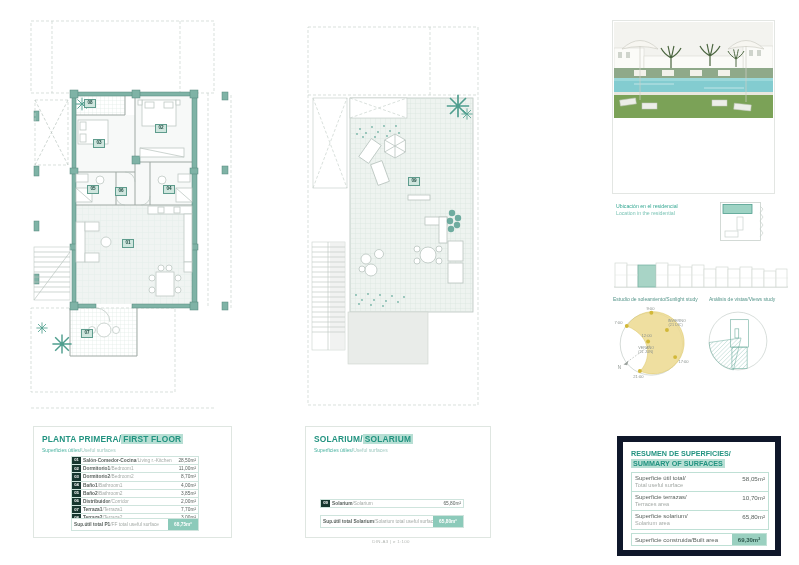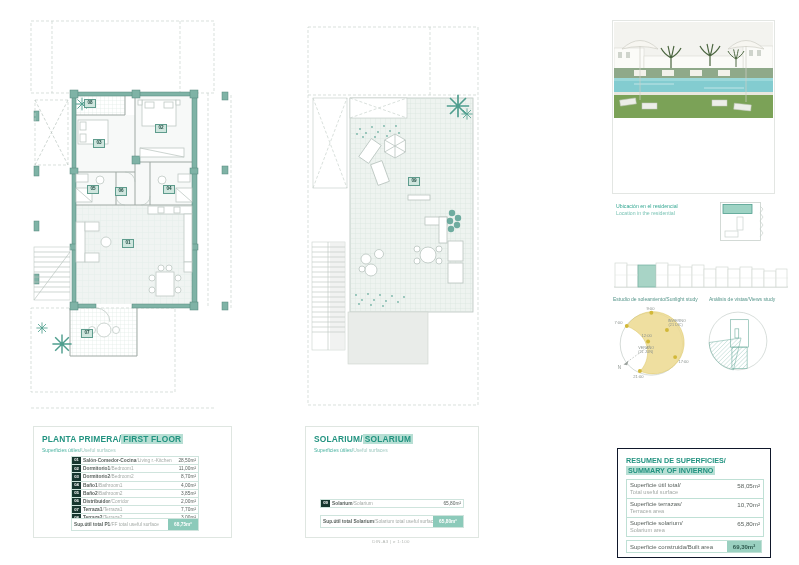--- a/index.html
+++ b/index.html
@@ -42,22 +42,22 @@
   
   #photo-card{position:absolute;left:612px;top:20px;width:161px;height:172px;
               border:1px solid #e3e6e3;background:#fff;}
   #unit-title{position:absolute;left:12px;top:106px;font-size:17px;color:#8e9290;
               letter-spacing:.4px;}
   #loc{position:absolute;left:616px;top:203px;font-size:5.2px;line-height:7px;color:#35a893;}
   #loc .en{color:#7cc4b6;}
   .cap{position:absolute;top:296px;font-size:5px;color:#55958a;white-space:nowrap;}
 
   
-  #sumcard{position:absolute;left:617px;top:448px;width:152px;height:108px;
-           border:1px solid #0f172a;background:#fff;}
+  #sumcard{position:absolute;left:617px;top:436px;width:152px;height:108px;
+           border:6px solid #0f172a;background:#fff;}
   .st1{position:absolute;left:8px;top:7px;font-size:7.2px;font-weight:bold;color:#229380;}
   .st2{position:absolute;left:8px;top:17px;font-size:7.2px;font-weight:bold;color:#229380;}
   .st2 .hl{background:#b7dfd4;padding:0 2px;}
   .stable{position:absolute;left:8px;top:30px;width:136px;border:1px solid #bfe0d5;border-bottom:none;}
   .srow{display:flex;border-bottom:1px solid #bfe0d5;height:19px;padding:2px 3px 0 3px;box-sizing:border-box;}
   .slab{flex:1;}
   .slab .l1{display:block;font-size:6px;color:#5a625e;}
   .slab .l2{display:block;font-size:5.6px;color:#a4aaa6;margin-top:1px;}
   .sval{font-size:6.2px;color:#5a625e;}
   .sbuilt{position:absolute;left:8px;top:91px;width:136px;height:13px;border:1px solid #bfe0d5;
@@ -384,21 +384,21 @@
     </div>
     <div class="ttotal" style="left:37px;top:91px;width:126px;">
       <span class="tlab">
           <b>Sup.útil total P1</b>
           <i>/FF total useful surface</i>
         </span>
       <span class="tbox">68,75m²</span>
     </div>
   </div>
 
-  <div class="card" style="left:305px;top:426px;width:172px;height:110px;">
+  <div class="card" style="left:305px;top:426px;width:172px;height:110px;padding-left:12px;">
     <div class="ct">
       <span>SOLARIUM/</span><span class="hl">SOLARIUM</span>
     </div>
     <div class="cs">
       <span>Superficies útiles/</span><i>Useful surfaces</i>
     </div>
     <div class="rows" style="left:14px;top:72px;width:142px;">
       <div class="trow">
           <span class="chip">09</span>
           <span class="rname"><b>Solarium</b><i>/Solarium</i></span>
@@ -541,21 +541,21 @@
     <path d="M54,46 L12,52 A38,38 0 0 0 44,88 Z" fill="url(#vh)" fill-opacity="0.9" stroke="#6fae9f" stroke-width="0.7"></path>
     <g fill="none" stroke="#6fae9f" stroke-width="0.8">
       <rect x="40" y="22" width="24" height="36"></rect>
       <rect x="46" y="34" width="5" height="12"></rect>
       <rect x="42" y="58" width="20" height="28" fill="url(#vh)"></rect>
     </g>
   </svg>
 
   <div id="sumcard">
     <div class="st1">RESUMEN DE SUPERFICIES/</div>
-    <div class="st2"><span class="hl">SUMMARY OF INVIERNO</span></div>
+    <div class="st2"><span class="hl">SUMMARY OF SURFACES</span></div>
     <div class="stable">
       <div class="srow">
         <span class="slab">
             <span class="l1">Superficie útil total/</span>
             <span class="l2">Total useful surface</span>
           </span>
         <span class="sval">58,05m²</span>
       </div>
       <div class="srow">
         <span class="slab">

